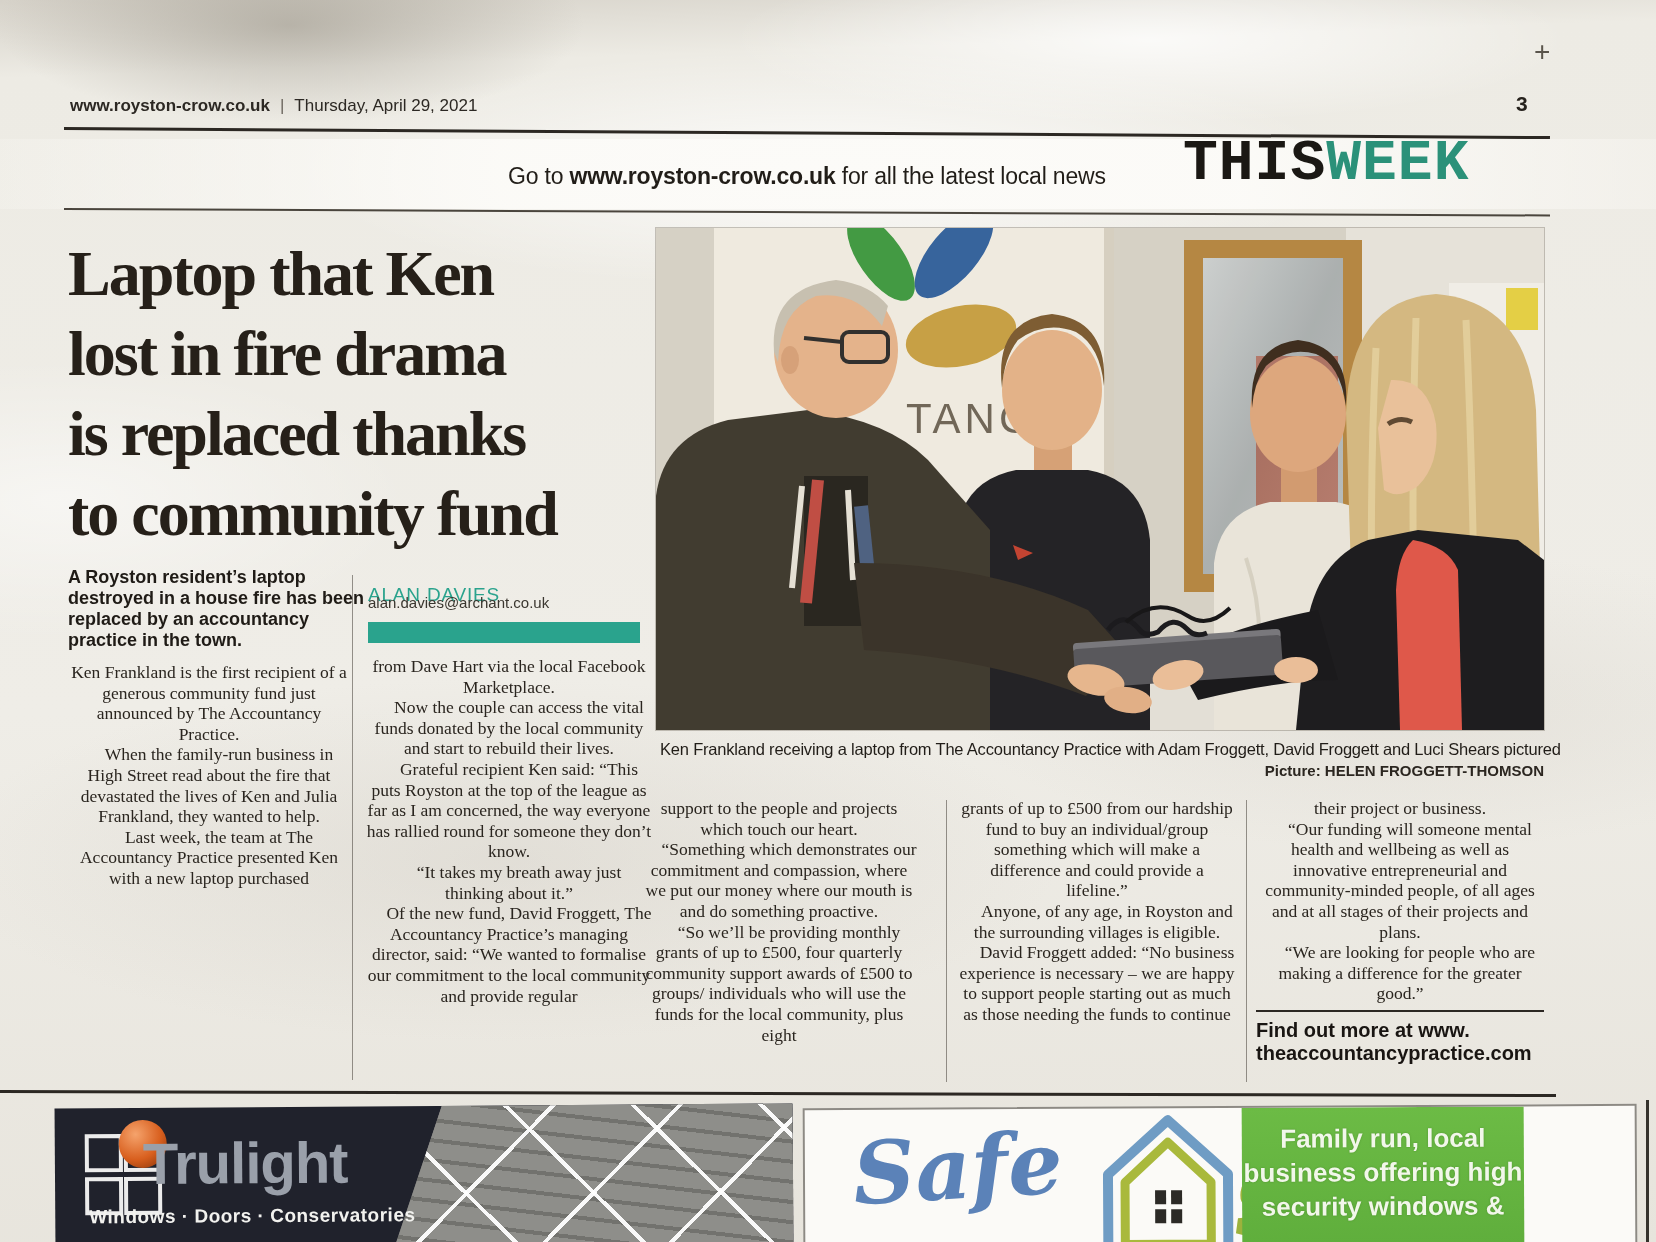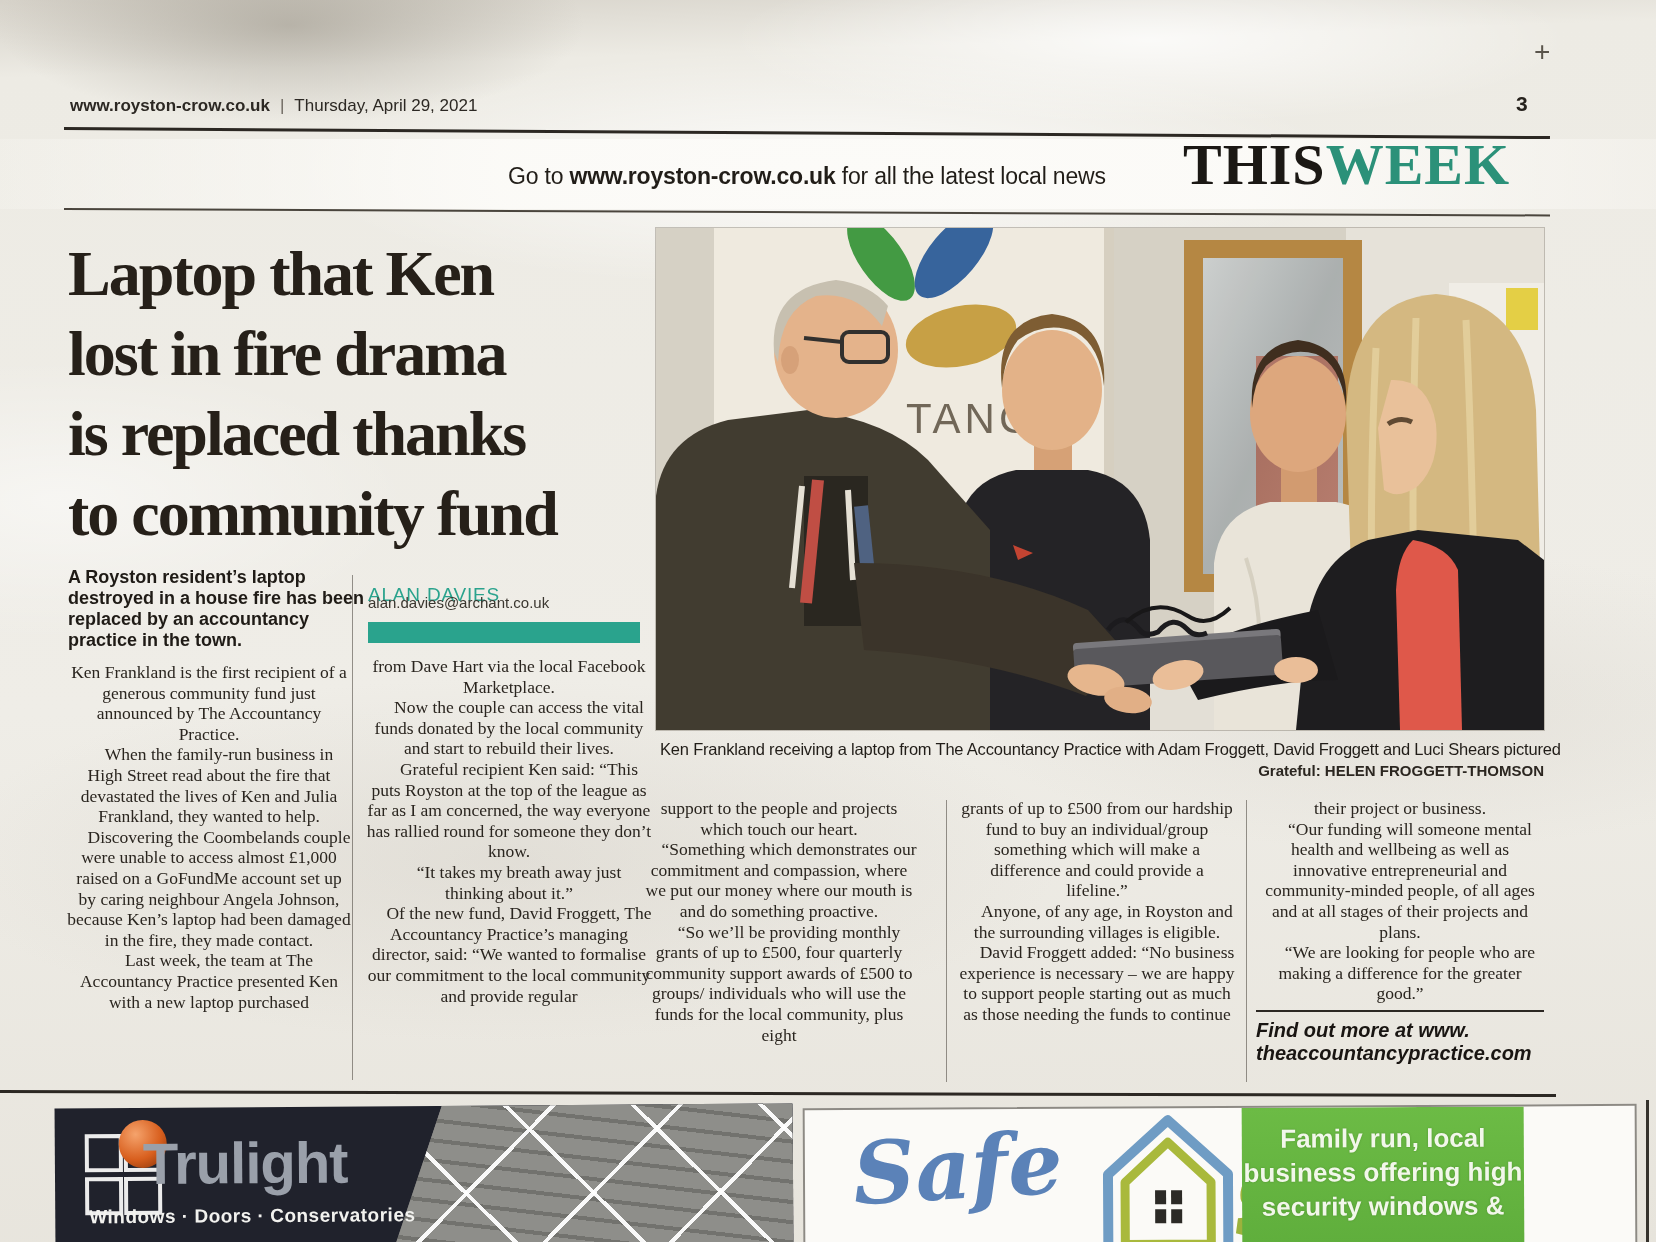--- a/index.html
+++ b/index.html
@@ -18,21 +18,21 @@
   .hdr{top:96px;left:70px;font-size:17px;color:#2c2823;}
   .hdr b{font-weight:bold;}
   .hdr .sep{color:#6b665e;padding:0 10px;}
   .pageno{top:92px;left:1516px;font-size:21px;font-weight:bold;}
   .rule{background:#2c2823;height:3px;transform-origin:left center;}
   .hdr-rule{top:127px;left:64px;width:1486px;transform:rotate(.35deg);}
   .mast-band{top:139px;left:0;width:1656px;height:70px;
      background:linear-gradient(90deg,rgba(250,249,245,.25),rgba(252,251,248,.9) 30%,rgba(252,251,248,.95) 75%,rgba(245,243,238,.6));}
   .promo{top:163px;left:508px;font-size:23px;letter-spacing:-.2px;color:#211d18;}
   .promo b{font-weight:bold;}
-  .brand{top:131px;left:1183px;font-family:Liberation Serif, serif;font-weight:bold;font-size:58px;letter-spacing:1px;}
+  .brand{top:131px;left:1183px;font-family:Liberation Mono, monospace;font-weight:bold;font-size:58px;letter-spacing:1px;}
   .brand .this{color:#1b1814;}
   .brand .week{color:#2b9179;}
   .mast-rule{top:208px;left:64px;width:1486px;height:2px;background:#4a453d;transform:rotate(.25deg);transform-origin:left center;}
   
   .headline{top:234px;left:68px;width:600px;font-family:"Liberation Serif",serif;
      font-weight:bold;font-size:64px;line-height:80px;letter-spacing:-2px;color:#262019;}
   .standfirst{top:567px;left:68px;width:302px;font-weight:bold;font-size:18px;line-height:21px;color:#1f1b16;}
   .byname{top:584px;left:368px;font-weight:normal;font-size:19px;letter-spacing:.8px;color:#2aa38d;}
   .byemail{top:594px;left:368px;font-size:15px;color:#3a362f;}
   .tealbar{top:622px;left:368px;width:272px;height:21px;background:#2aa38d;}
@@ -47,21 +47,21 @@
   .c1{top:662px;left:66px;width:286px;}
   .c2{top:656px;left:366px;width:286px;}
   .c3{top:798px;left:640px;width:278px;}
   .c4{top:798px;left:958px;width:278px;}
   .c5{top:798px;left:1256px;width:288px;}
   
   .photo{top:228px;left:656px;width:888px;height:502px;background:#d8d3c9;outline:1px solid rgba(120,112,100,.4);overflow:hidden;}
   .caption{top:740px;left:660px;width:884px;font-weight:normal;font-size:16.5px;letter-spacing:-.2px;white-space:nowrap;color:#211d18;}
   .credit{top:762px;left:660px;width:884px;text-align:right;font-weight:bold;font-size:15px;color:#2b2620;}
   .mi-rule{top:1010px;left:1256px;width:288px;height:2px;background:#2c2823;}
-  .moreinfo{top:1019px;left:1256px;width:288px;font-weight:bold;font-size:20px;line-height:23px;color:#191512;font-style:italic;}
+  .moreinfo{top:1019px;left:1256px;width:288px;font-weight:bold;font-size:20px;line-height:23px;color:#191512;}
   .bot-rule{top:1090px;left:0;width:1556px;height:3px;transform:rotate(.15deg);transform-origin:left center;background:#2c2823;}
   .regmark{top:36px;left:1534px;font-size:28px;color:#5a554c;}
   
   .ad-left{top:1106px;left:55px;width:738px;height:140px;background:#20222c;transform:rotate(-.4deg);overflow:hidden;}
   .tl-photo{position:absolute;right:0;top:0;width:54%;height:100%;
     background:
       repeating-linear-gradient(45deg, transparent 0 86px, rgba(255,255,255,.95) 86px 90px),
       repeating-linear-gradient(-45deg, transparent 0 86px, rgba(255,255,255,.95) 86px 90px),
       repeating-linear-gradient(187deg,#8e8e8a 0 16px,#72726e 16px 20px),
       #7b7b79;
@@ -115,21 +115,20 @@
   <div class="abs byemail">alan.davies@archant.co.uk</div>
   <div class="abs tealbar"></div>
 
   <div class="abs vrule v1"></div>
   <div class="abs vrule v2"></div>
   <div class="abs vrule v3"></div>
 
   <div class="abs col c1">
     <p>Ken Frankland is the first recipient of a generous community fund just announced by The Accountancy Practice.</p>
     <p class="ind">When the family-run business in High Street read about the fire that devastated the lives of Ken and Julia Frankland, they wanted to help.</p>
-    <p class="ind">Discovering the Coombelands couple were unable to access almost £1,000 raised on a GoFundMe account set up by caring neighbour Angela Johnson, because Ken’s laptop had been damaged in the fire, they made contact.</p>
     <p class="ind">Last week, the team at The Accountancy Practice presented Ken with a new laptop purchased</p>
   </div>
   <div class="abs col c2">
     <p>from Dave Hart via the local Facebook Marketplace.</p>
     <p class="ind">Now the couple can access the vital funds donated by the local community and start to rebuild their lives.</p>
     <p class="ind">Grateful recipient Ken said: “This puts Royston at the top of the league as far as I am concerned, the way everyone has rallied round for someone they don’t know.</p>
     <p class="ind">“It takes my breath away just thinking about it.”</p>
     <p class="ind">Of the new fund, David Froggett, The Accountancy Practice’s managing director, said: “We wanted to formalise our commitment to the local community and provide regular</p>
   </div>
   <div class="abs col c3">
@@ -239,21 +238,21 @@
       <path d="M452,402 q15,-20 31,-1 q6,9 19,3 q15,-18 29,-3 q8,9 20,4" stroke="#15151a" stroke-width="5" fill="none"></path>
       <path d="M470,394 q30,-26 62,-6 q20,13 42,-8" stroke="#101014" stroke-width="4" fill="none"></path>
       <ellipse cx="440" cy="452" rx="29" ry="15" fill="#e9b88f" transform="rotate(12 440 452)"></ellipse>
       <ellipse cx="472" cy="472" rx="24" ry="13" fill="#e4b087" transform="rotate(8 472 472)"></ellipse>
       <ellipse cx="522" cy="447" rx="26" ry="14" fill="#eec09a" transform="rotate(-14 522 447)"></ellipse>
       <ellipse cx="640" cy="442" rx="22" ry="13" fill="#eec09a"></ellipse>
       <rect width="888" height="502" fill="#b09a6e" opacity=".05"></rect>
     </svg>
   </div>
   <div class="abs caption">Ken Frankland receiving a laptop from The Accountancy Practice with Adam Froggett, David Froggett and Luci Shears pictured</div>
-  <div class="abs credit">Grateful: HELEN FROGGETT-THOMSON</div>
+  <div class="abs credit">Picture: HELEN FROGGETT-THOMSON</div>
 
   <div class="abs mi-rule"></div>
   <div class="abs moreinfo">
     <div>Find out more at www.</div>
     <div>theaccountancypractice.com</div>
   </div>
 
   <div class="abs bot-rule"></div>
 
   <div class="abs ad-left">

